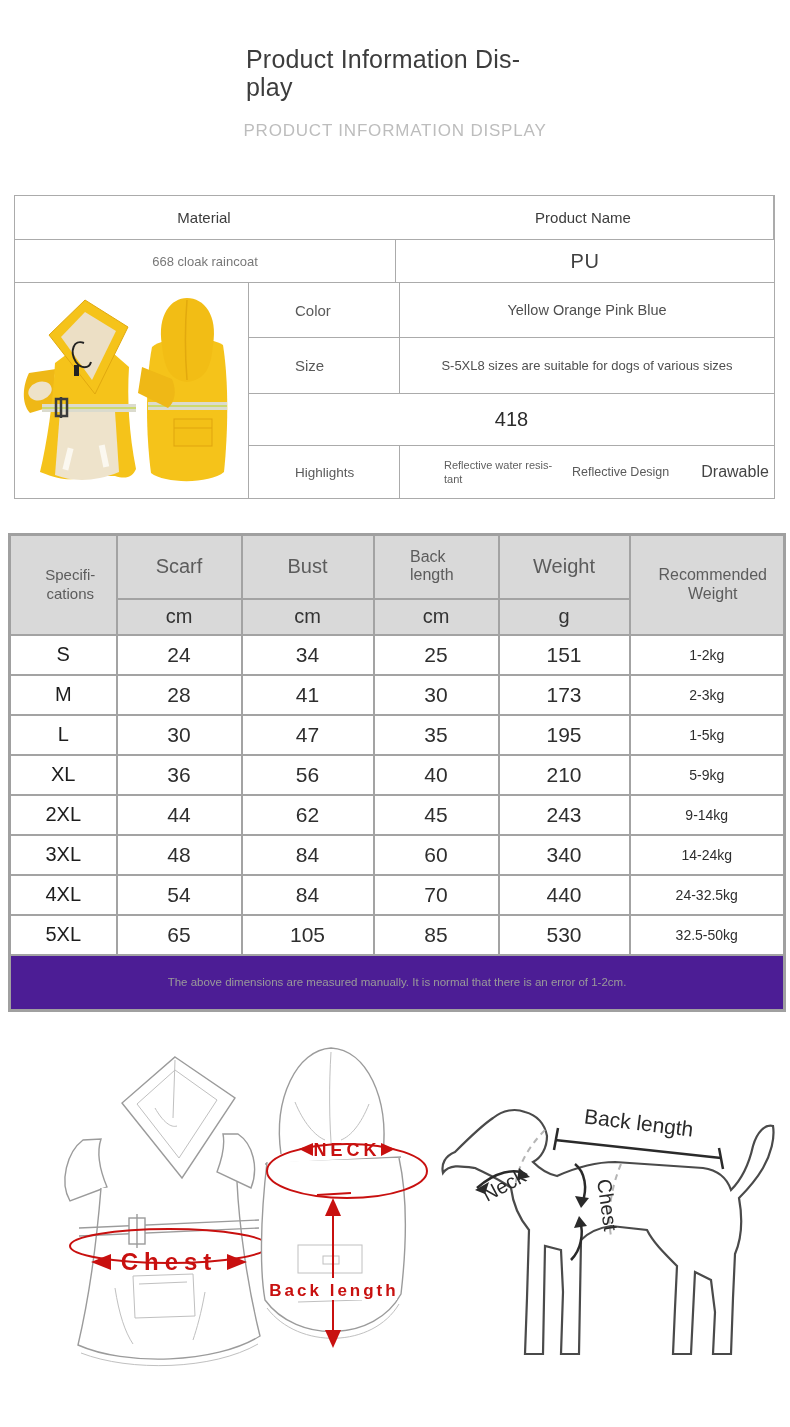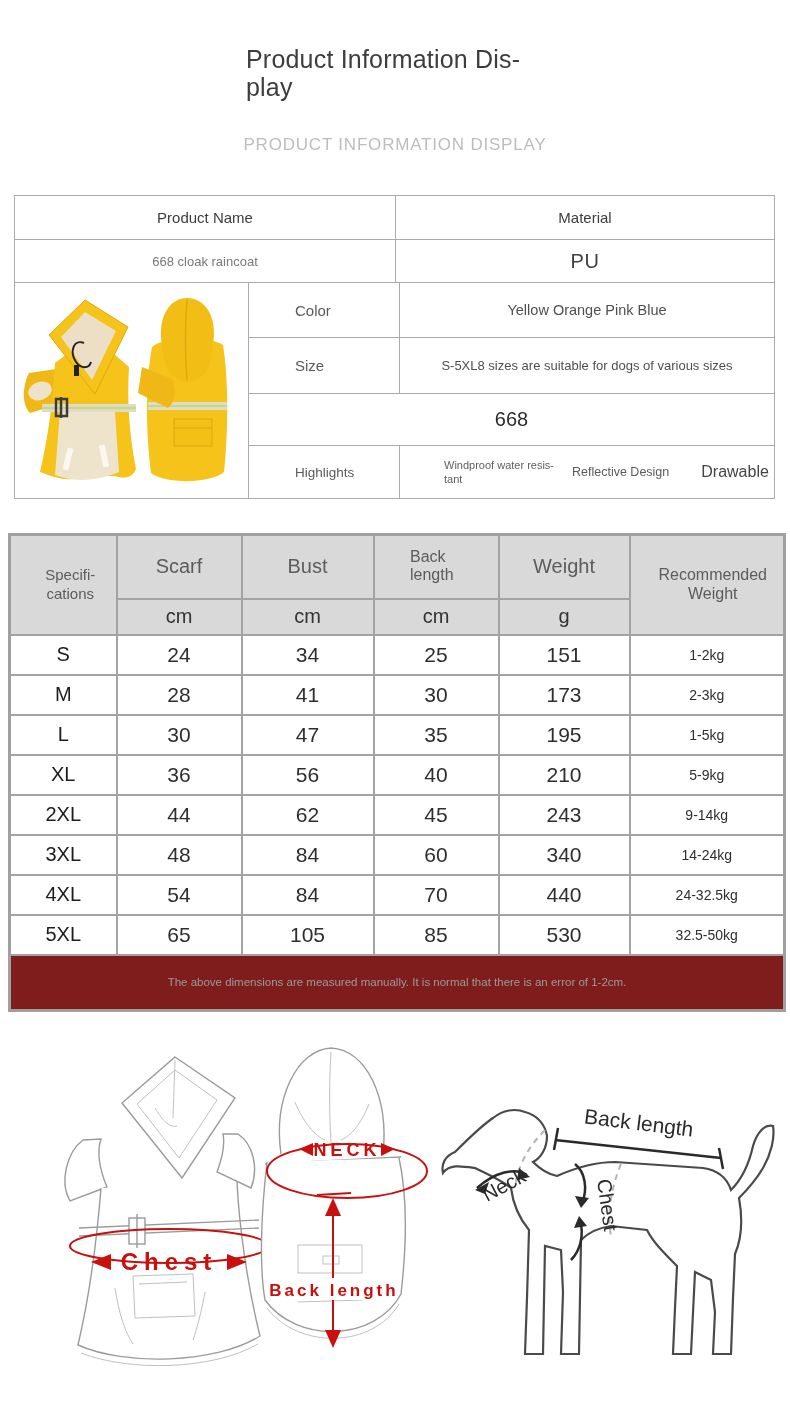--- a/index.html
+++ b/index.html
@@ -2,21 +2,21 @@
 <html><head>
 <meta charset="utf-8">
 <style>
   * { margin:0; padding:0; box-sizing:border-box; }
   body { background:#ffffff; font-family:"Liberation Sans", sans-serif; }
   #page { position:relative; width:790px; height:1427px; background:#fff; overflow:hidden; }
 
   
   .title { position:absolute; left:246px; top:45px; width:300px;
            font-size:25px; line-height:28px; color:#3d3d3d; letter-spacing:0.2px; }
-  .subtitle { position:absolute; left:0; top:135px; width:100%; text-align:center;
+  .subtitle { position:absolute; left:0; top:121px; width:100%; text-align:center;
               font-size:17px; color:#bdbdbd; letter-spacing:0.8px; }
 
   
   .info-table { position:absolute; left:14px; top:195px; width:761px;
                 border:1px solid #ababab; background:#fff; color:#3a3a3a; }
   .it-row { display:flex; border-bottom:1px solid #ababab; }
   .it-row:last-child { border-bottom:none; }
   .it-cell { display:flex; align-items:center; justify-content:center; }
   .it-r1 { height:44px; font-size:15px; color:#3c3c3c; }
   .it-r2 { height:43px; }
@@ -54,21 +54,21 @@
   .st-head { background:#d9d9d9; color:#5c5c5c; }
   .th-name { height:64px; font-size:20px; }
   .th-back span { display:inline-block; text-align:left; font-size:16px; line-height:1.15; }
   .th-spec { font-size:15px; text-align:left; padding-left:14px; line-height:1.25; }
   .th-rec  { font-size:16px; text-align:left; padding-left:12px; line-height:1.15; }
   .th-unit { height:36px; font-size:20px; font-weight:bold; color:#333; }
   .st-size { font-size:20px; font-weight:bold; color:#1d1d1d; }
   .st-num  { font-size:21px; color:#2e2e2e; }
   .st-rec  { font-size:14px; color:#2e2e2e; }
   .size-table tbody tr { height:40px; }
-  .note-row td { height:56px; background:#7f1d1d; font-size:11.5px; color:#9a9a9a; }
+  .note-row td { height:56px; background:#4c1d95; font-size:11.5px; color:#9a9a9a; }
 
   
   .diag { position:absolute; }
   .red-label { font-weight:bold; fill:#c8100f; }
   .sketch { stroke:#9b9b9b; fill:none; stroke-width:1.4; }
   .sketch-light { stroke:#c0c0c0; fill:none; stroke-width:1; }
   .redline { stroke:#c8100f; fill:none; stroke-width:2; }
   .dogline { stroke:#4a4a4a; fill:none; stroke-width:2.2; }
 </style>
 </head>
@@ -77,22 +77,22 @@
 <div id="page">
 
   <div class="title">
     <span style="display:block">Product Information Dis-</span>
     <span style="display:block">play</span>
   </div>
   <div class="subtitle">PRODUCT INFORMATION DISPLAY</div>
 
   <div class="info-table">
     <div class="it-row it-r1">
+      <div class="it-cell col-right">Material</div>
       <div class="it-cell col-left">Product Name</div>
-      <div class="it-cell col-right">Material</div>
     </div>
     <div class="it-row it-r2">
       <div class="it-cell col-left pn-value">668 cloak raincoat</div>
       <div class="it-cell col-right mat-value">PU</div>
     </div>
     <div class="it-bottom">
       <div class="img-cell">
         
         <svg width="233" height="214" viewBox="0 0 233 214">
 
@@ -128,26 +128,26 @@
       <div class="spec-rows">
         <div class="spec-row row-color">
           <div class="spec-label">Color</div>
           <div class="spec-value">Yellow Orange Pink Blue</div>
         </div>
         <div class="spec-row row-size">
           <div class="spec-label">Size</div>
           <div class="spec-value">S-5XL8 sizes are suitable for dogs of various sizes</div>
         </div>
         <div class="spec-row row-item">
-          <div class="spec-value">668</div>
+          <div class="spec-value">418</div>
         </div>
         <div class="spec-row row-high">
           <div class="spec-label">Highlights</div>
           <div class="spec-value">
-            <span class="hl-1">Windproof water resis-tant</span>
+            <span class="hl-1">Reflective water resis-tant</span>
             <span class="hl-2">Reflective Design</span>
             <span class="hl-3">Drawable</span>
           </div>
         </div>
       </div>
     </div>
   </div>
 
   <table class="size-table">
     <colgroup>

